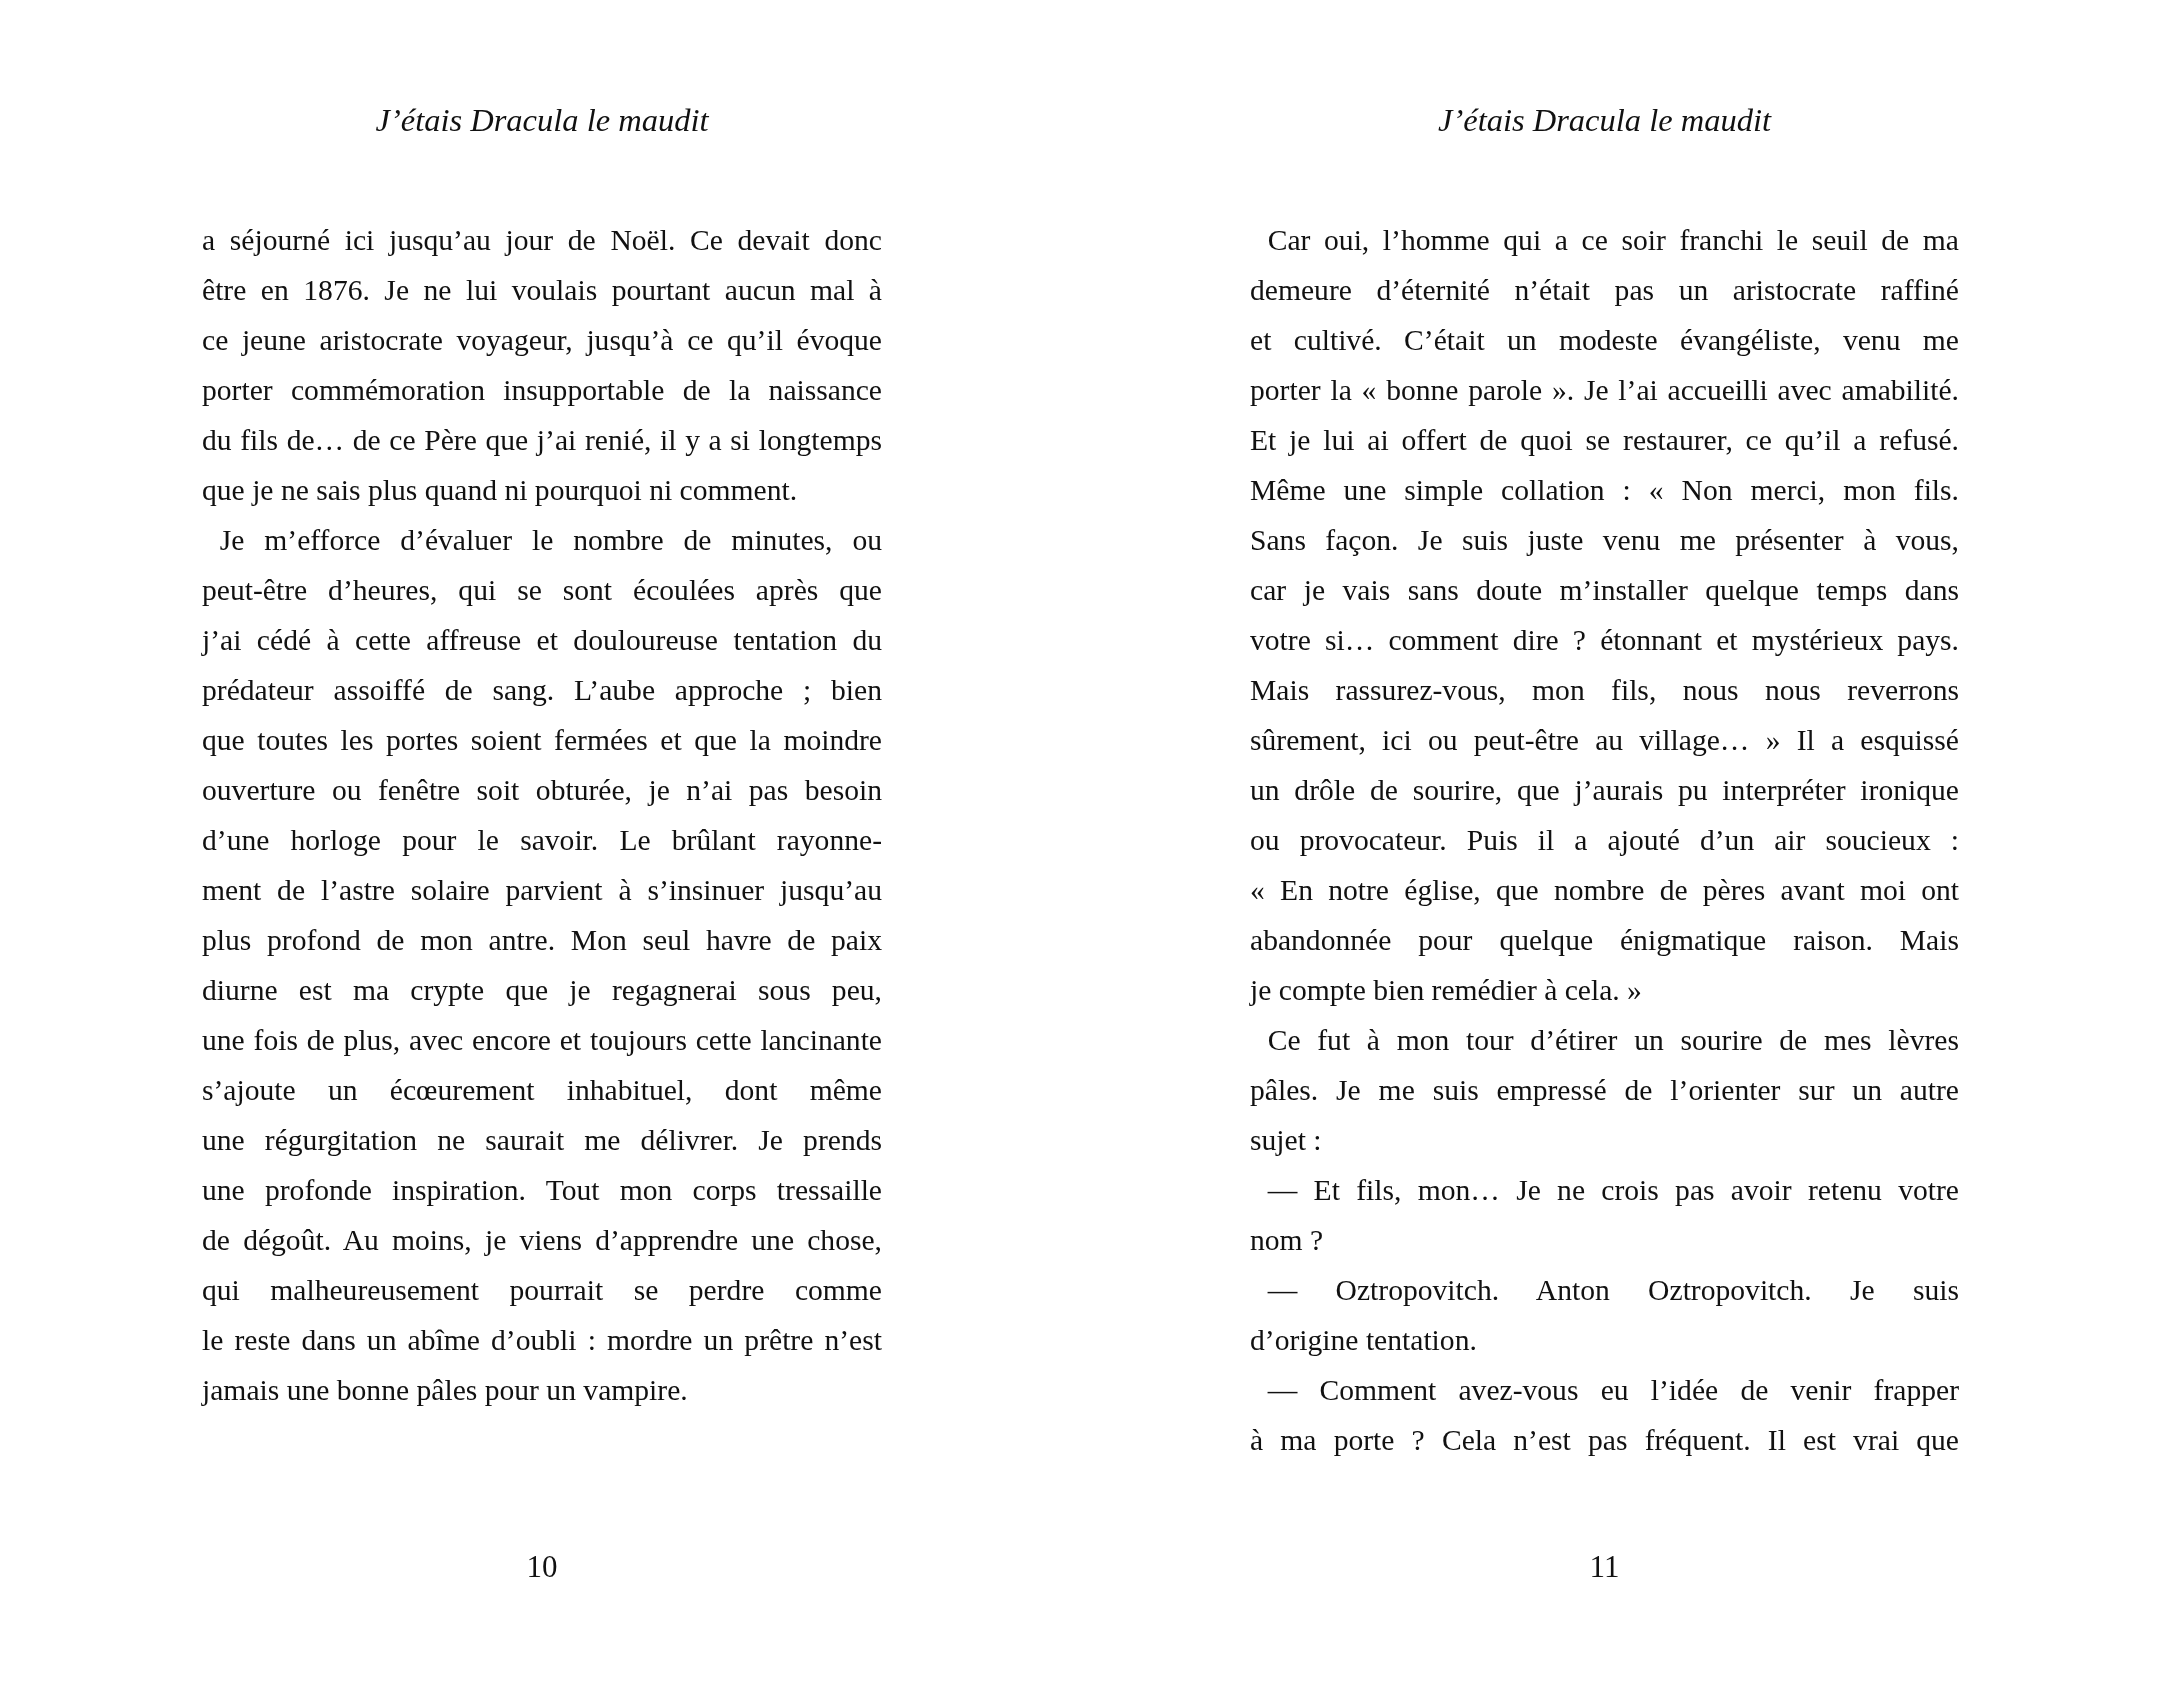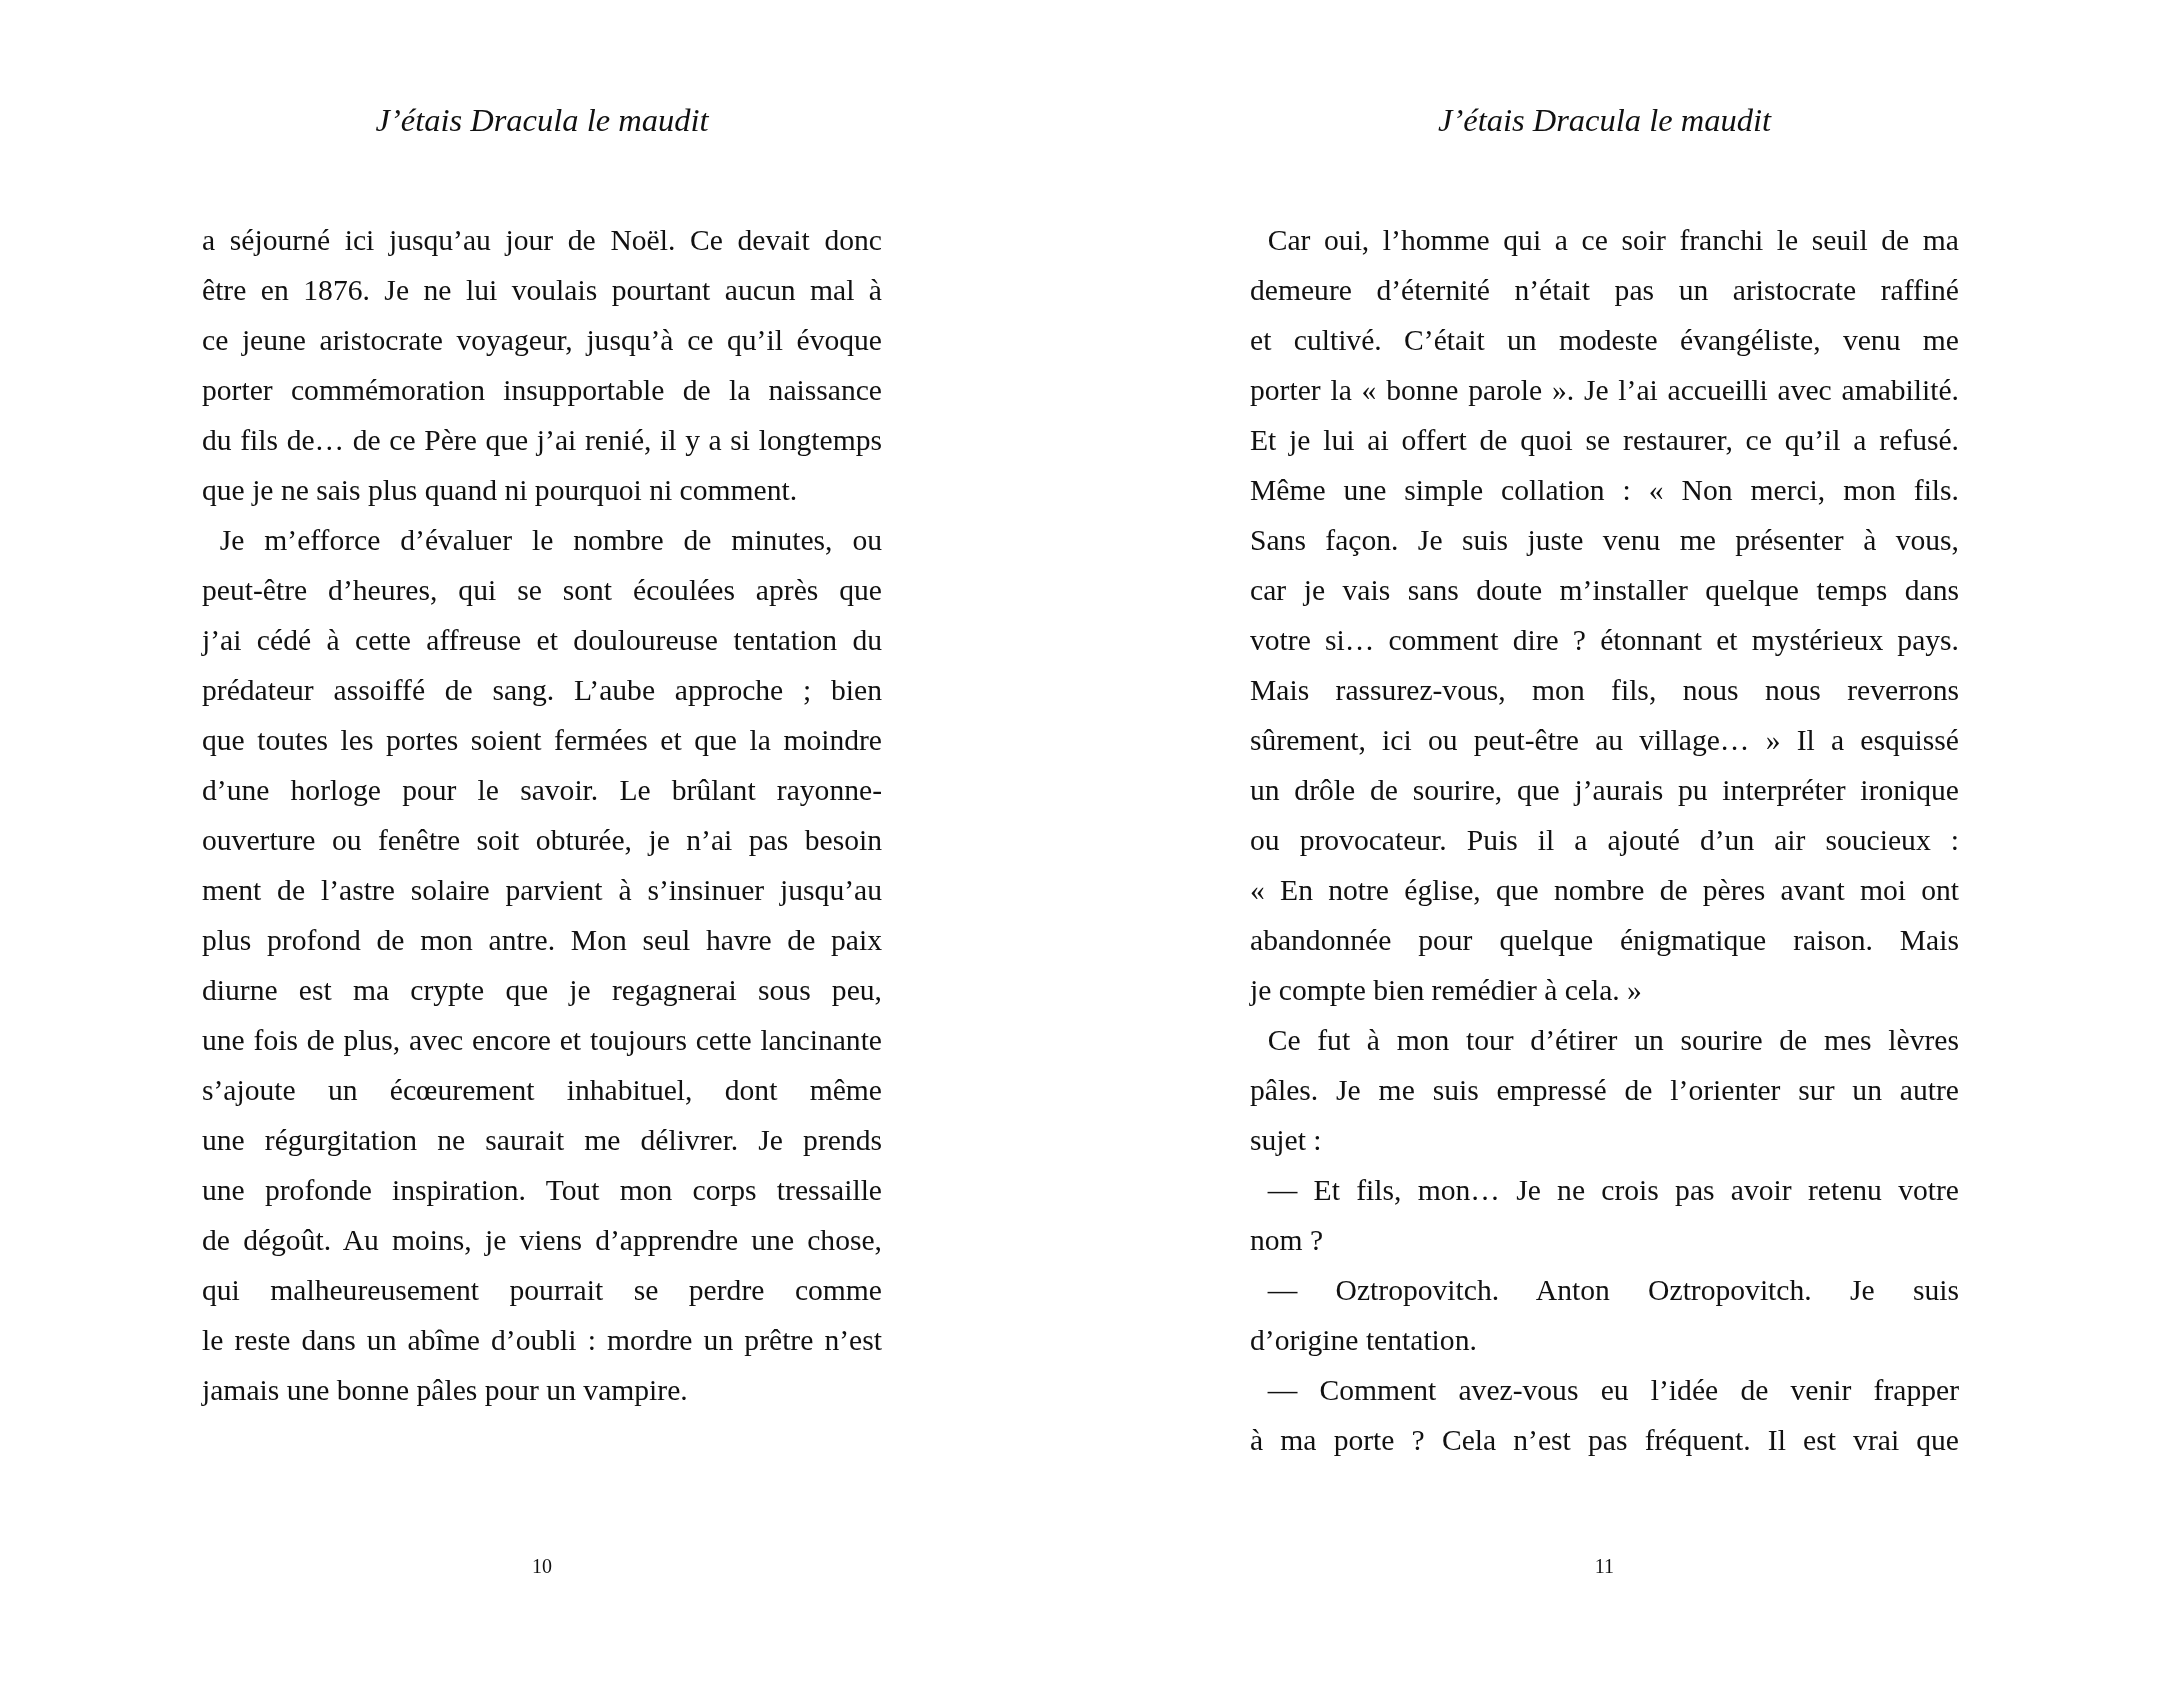--- a/index.html
+++ b/index.html
@@ -49,21 +49,21 @@
     text-align: justify;
     text-align-last: justify;
   }
   .line.para-end { text-align-last: left; }
   .line.indent   { text-indent: 17.7px; }
   .line-text { display: inline; }
 
   .page-number {
     position: absolute;
     top: 1549px;
-    font-size: 20px;
+    font-size: 31px;
     line-height: 35px;
     text-align: center;
   }
   #page-left  .page-number { left: 202px; width: 680px; }
   #page-right .page-number { left: 164px; width: 709px; font-family: Liberation Serif, serif; }
 </style>
 </head>
 <body>
 
 <div>
@@ -75,22 +75,22 @@
         <div class="line" style=""><span class="line-text">être en 1876. Je ne lui voulais pourtant aucun mal à</span></div>
         <div class="line" style=""><span class="line-text">ce jeune aristocrate voyageur, jusqu’à ce qu’il évoque</span></div>
         <div class="line" style=""><span class="line-text">porter commémoration insupportable de la naissance</span></div>
         <div class="line" style=""><span class="line-text">du fils de… de ce Père que j’ai renié, il y a si longtemps</span></div>
         <div class="line para-end" style=""><span class="line-text">que je ne sais plus quand ni pourquoi ni comment.</span></div>
         <div class="line indent" style=""><span class="line-text">Je m’efforce d’évaluer le nombre de minutes, ou</span></div>
         <div class="line" style=""><span class="line-text">peut-être d’heures, qui se sont écoulées après que</span></div>
         <div class="line" style=""><span class="line-text">j’ai cédé à cette affreuse et douloureuse tentation du</span></div>
         <div class="line" style=""><span class="line-text">prédateur assoiffé de sang. L’aube approche ; bien</span></div>
         <div class="line" style=""><span class="line-text">que toutes les portes soient fermées et que la moindre</span></div>
+        <div class="line" style=""><span class="line-text">ouverture ou fenêtre soit obturée, je n’ai pas besoin</span></div>
         <div class="line" style=""><span class="line-text">d’une horloge pour le savoir. Le brûlant rayonne-</span></div>
-        <div class="line" style=""><span class="line-text">ouverture ou fenêtre soit obturée, je n’ai pas besoin</span></div>
         <div class="line" style=""><span class="line-text">ment de l’astre solaire parvient à s’insinuer jusqu’au</span></div>
         <div class="line" style=""><span class="line-text">plus profond de mon antre. Mon seul havre de paix</span></div>
         <div class="line" style=""><span class="line-text">diurne est ma crypte que je regagnerai sous peu,</span></div>
         <div class="line" style=""><span class="line-text">une fois de plus, avec encore et toujours cette lancinante</span></div>
         <div class="line" style=""><span class="line-text">s’ajoute un écœurement inhabituel, dont même</span></div>
         <div class="line" style=""><span class="line-text">une régurgitation ne saurait me délivrer. Je prends</span></div>
         <div class="line" style=""><span class="line-text">une profonde inspiration. Tout mon corps tressaille</span></div>
         <div class="line" style=""><span class="line-text">de dégoût. Au moins, je viens d’apprendre une chose,</span></div>
         <div class="line" style=""><span class="line-text">qui malheureusement pourrait se perdre comme</span></div>
         <div class="line" style=""><span class="line-text">le reste dans un abîme d’oubli : mordre un prêtre n’est</span></div>

